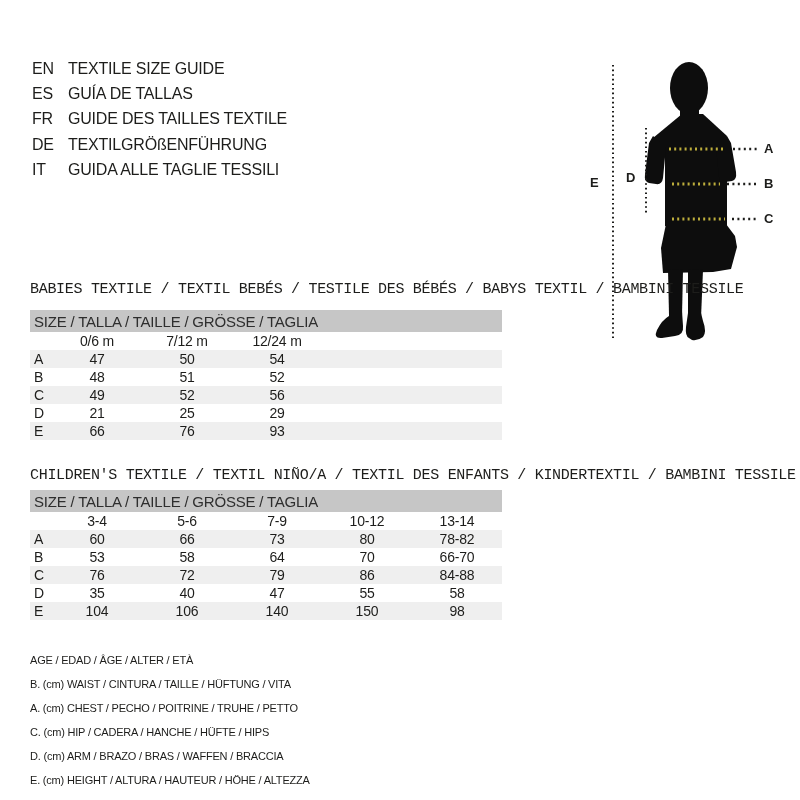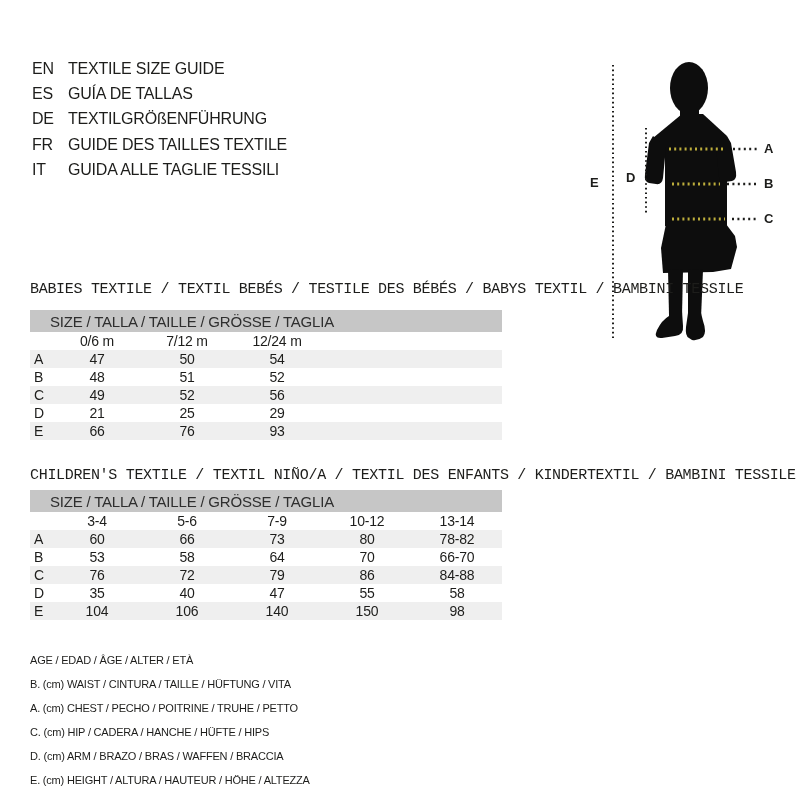--- a/index.html
+++ b/index.html
@@ -24,21 +24,21 @@
   
   .section-title{position:absolute;left:30px;font-size:15px;white-space:nowrap;letter-spacing:-0.3px;font-family:Liberation Mono, monospace;}
   .title-babies{top:261px;}
   .title-children{top:447px;}
 
   
   .size-table{position:absolute;left:30px;width:472px;}
   .table-babies{top:290px;}
   .table-children{top:470px;}
   .size-bar{height:22px;background:#c6c6c6;display:flex;align-items:center;
-            padding-left:20px;box-sizing:border-box;font-size:15px;color:#2e2e2e;}
+            padding-left:4px;box-sizing:border-box;font-size:15px;color:#2e2e2e;}
   .trow{display:grid;grid-template-columns:22px repeat(5,90px);height:18px;align-items:center;font-size:14px;}
   .trow.stripe{background:#efefef;}
   .tcell{text-align:center;white-space:nowrap;}
   .tcell.lbl{text-align:left;padding-left:4px;}
 
   
   .legend{position:absolute;left:30px;top:628px;}
   .legend-line{height:24px;display:flex;align-items:center;font-size:11px;white-space:nowrap;}
 </style>
 </head>
@@ -49,26 +49,26 @@
   <div class="lang-block">
     <div class="lang-row">
       <span class="lang-code">EN</span>
       <span class="lang-title">TEXTILE SIZE GUIDE</span>
     </div>
     <div class="lang-row">
       <span class="lang-code">ES</span>
       <span class="lang-title">GUÍA DE TALLAS</span>
     </div>
     <div class="lang-row">
+      <span class="lang-code">FR</span>
+      <span class="lang-title">GUIDE DES TAILLES TEXTILE</span>
+    </div>
+    <div class="lang-row">
       <span class="lang-code">DE</span>
       <span class="lang-title">TEXTILGRÖßENFÜHRUNG</span>
-    </div>
-    <div class="lang-row">
-      <span class="lang-code">FR</span>
-      <span class="lang-title">GUIDE DES TAILLES TEXTILE</span>
     </div>
     <div class="lang-row">
       <span class="lang-code">IT</span>
       <span class="lang-title">GUIDA ALLE TAGLIE TESSILI</span>
     </div>
   </div>
 
   <svg class="figure" viewBox="0 0 210 300">
     <g>
       <ellipse cx="104" cy="38" rx="19" ry="26" fill="#0d0d0d"></ellipse>

